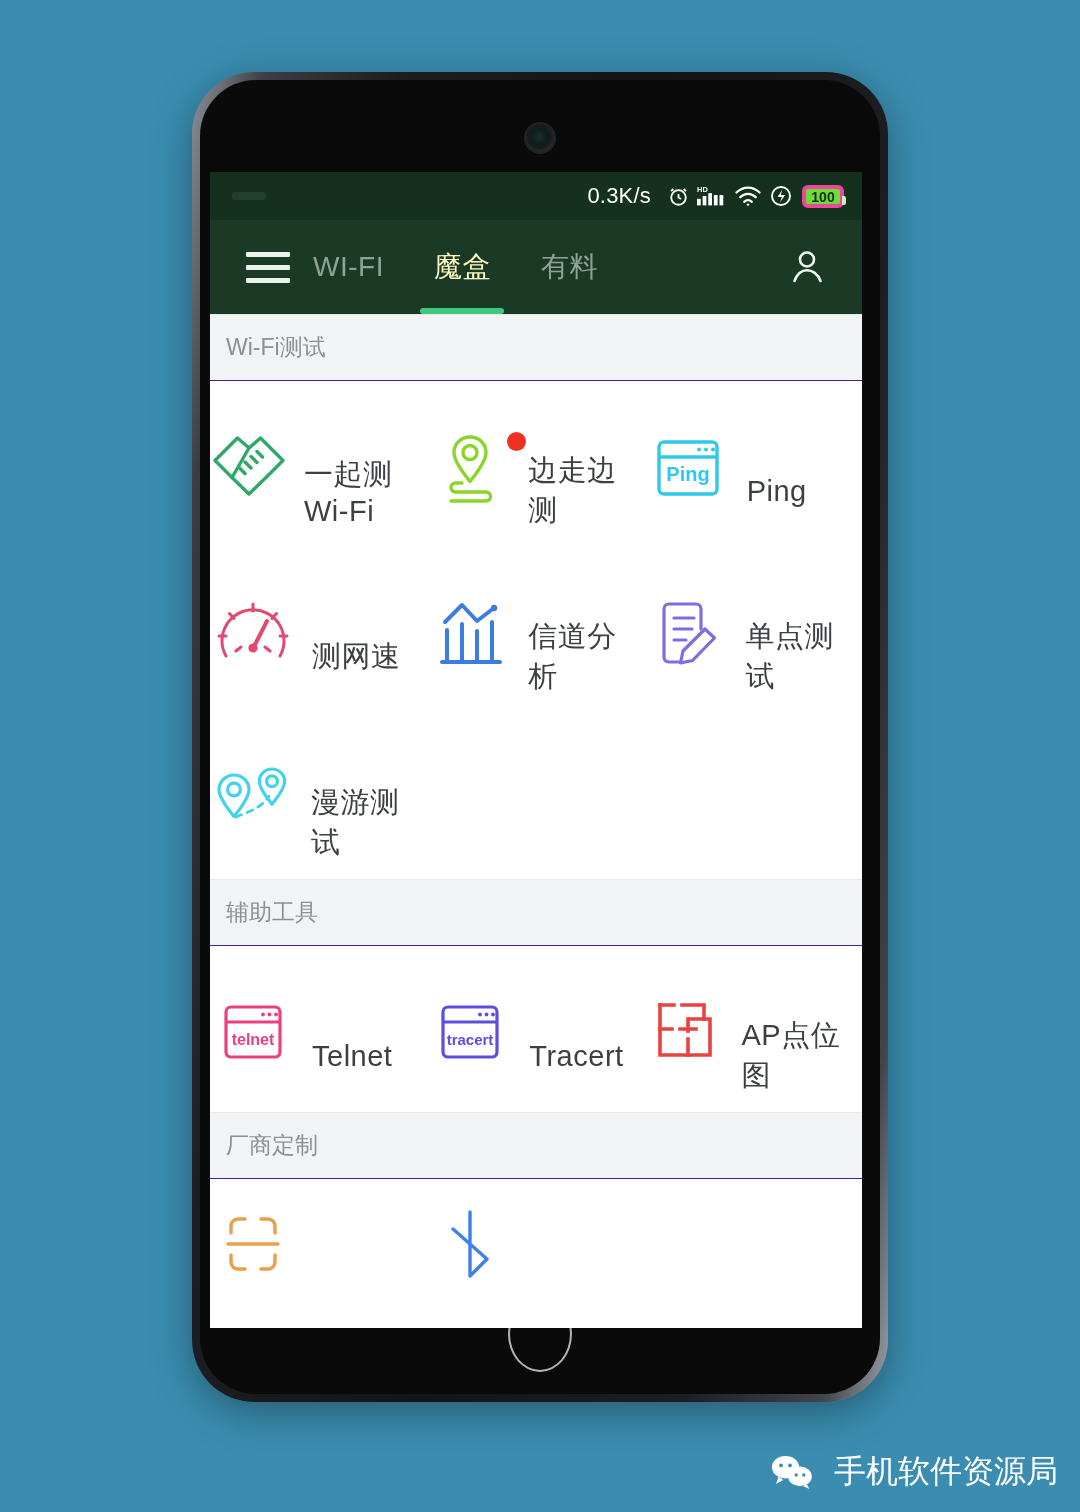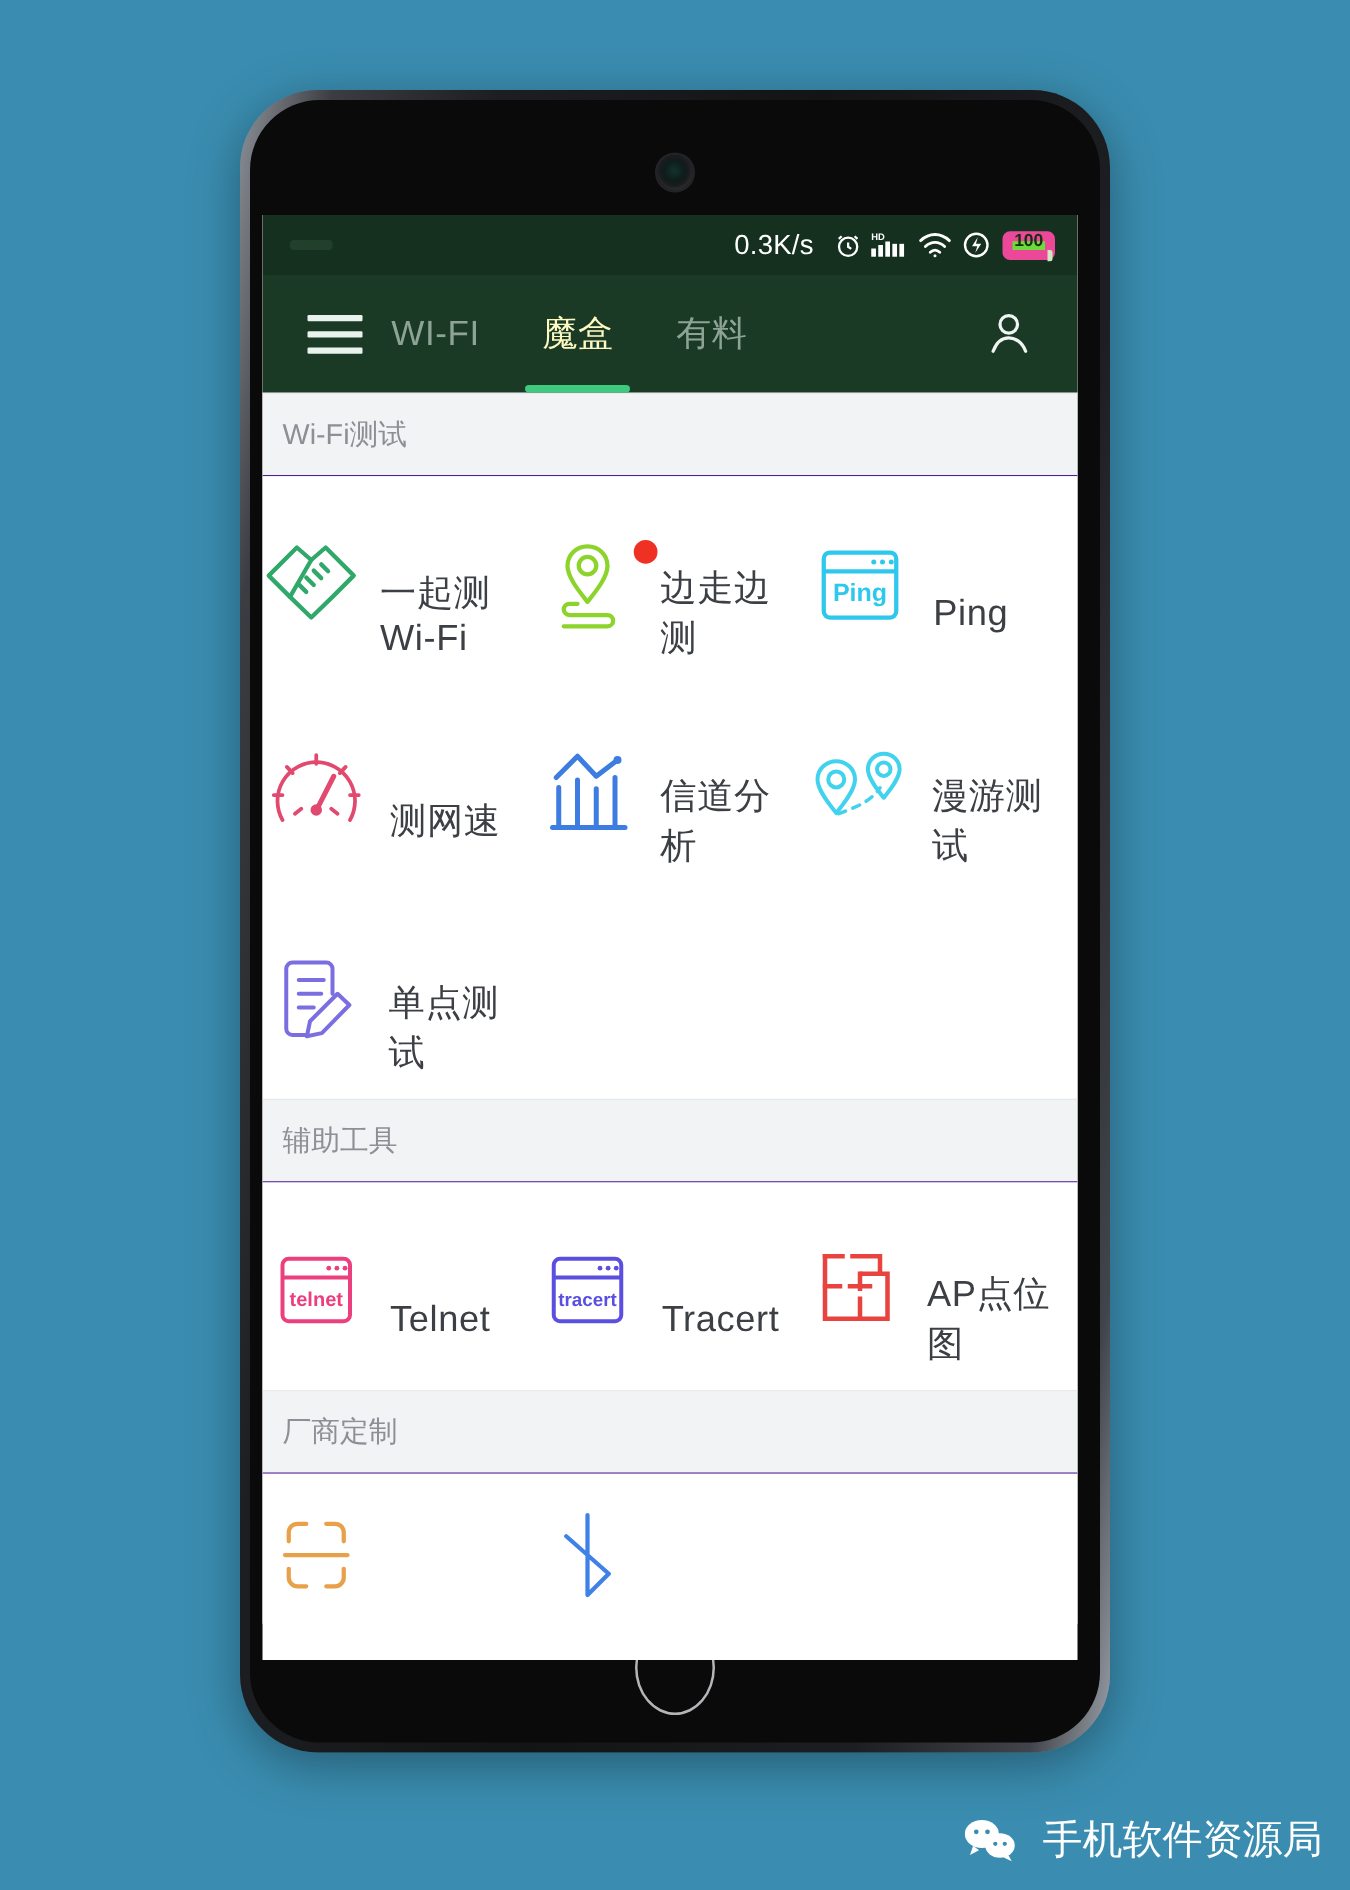--- a/index.html
+++ b/index.html
@@ -78,23 +78,23 @@
     background: #223f2c;
   }
   .sb-net { font-size: 22px; letter-spacing: .2px; margin-right: 9px; font-weight: 400; }
   .sb-ico { margin-left: 7px; display: inline-flex; align-items: center; }
   .battery {
     margin-left: 9px;
     position: relative;
     width: 42px; height: 23px;
     border-radius: 6px;
     background: #6ddb3a;
-    display: flex; align-items: flex-end; justify-content: center;
+    display: flex; align-items: flex-start; justify-content: center;
     color: #12300f; font-size: 14px; font-weight: 700;
-    border: 8px solid #ec4899;
+    border: 4px solid #ec4899;
   }
   .battery::after {
     content:""; position:absolute; right:-6px; top:7px;
     width:4px; height:9px; border-radius:0 2px 2px 0; background:#cfe9c0;
   }
 
   
   .appbar {
     height: 94px;
     background: #1a3a26;
@@ -305,40 +305,40 @@
               <path d="M15 62V30M30 62V24M45 62V31M60 62V22"></path>
               <path d="M13 22 30 5l15 16 17-13"></path>
               <circle cx="62" cy="8" r="3.2" fill="#3d7ce0" stroke="none"></circle>
             </svg>
           </div>
           <div class="lbl">信道分析</div>
         </div>
 
         <div class="cell">
           <div class="ic">
+            <svg width="74" height="72" viewBox="0 0 74 72" fill="none" stroke="#7b6ee0" stroke-width="3.2" stroke-linecap="round" stroke-linejoin="round">
+              <path d="M51 30V10a5 5 0 0 0-5-5H19a5 5 0 0 0-5 5v48a5 5 0 0 0 5 5h10"></path>
+              <path d="M24 19h20M24 30h18M24 41h12"></path>
+              <path d="M55 30 33 52l-2.5 12 12-2.5L64.5 39z"></path>
+            </svg>
+          </div>
+          <div class="lbl">单点测试</div>
+        </div>
+
+        <div class="cell">
+          <div class="ic">
             <svg width="84" height="72" viewBox="0 0 84 72" fill="none" stroke="#41d2ee" stroke-width="3.2" stroke-linejoin="round" stroke-linecap="round">
               <path d="M24 10c-8.3 0-15 6.5-15 14.4C9 33.5 19 45 24 51.5c5-6.5 15-18 15-27.1C39 16.5 32.3 10 24 10z"></path>
               <circle cx="24" cy="24.5" r="6.4"></circle>
               <path d="M62 4c-7 0-12.7 5.5-12.7 12.2 0 7.7 8.4 17.5 12.7 23 4.3-5.5 12.7-15.3 12.7-23C74.7 9.5 69 4 62 4z"></path>
               <circle cx="62" cy="16.3" r="5.4"></circle>
               <path d="M26 52c6-2.6 14-5.2 20-8.8 6-3.6 10-7.6 13-12" stroke-dasharray="6 6" stroke-width="2.8"></path>
             </svg>
           </div>
           <div class="lbl">漫游测试</div>
-        </div>
-
-        <div class="cell">
-          <div class="ic">
-            <svg width="74" height="72" viewBox="0 0 74 72" fill="none" stroke="#7b6ee0" stroke-width="3.2" stroke-linecap="round" stroke-linejoin="round">
-              <path d="M51 30V10a5 5 0 0 0-5-5H19a5 5 0 0 0-5 5v48a5 5 0 0 0 5 5h10"></path>
-              <path d="M24 19h20M24 30h18M24 41h12"></path>
-              <path d="M55 30 33 52l-2.5 12 12-2.5L64.5 39z"></path>
-            </svg>
-          </div>
-          <div class="lbl">单点测试</div>
         </div>
 
         <div class="cell"></div>
         <div class="cell"></div>
       </div>
 
       <div class="section-header">辅助工具</div>
 
       <div class="grid">
 

